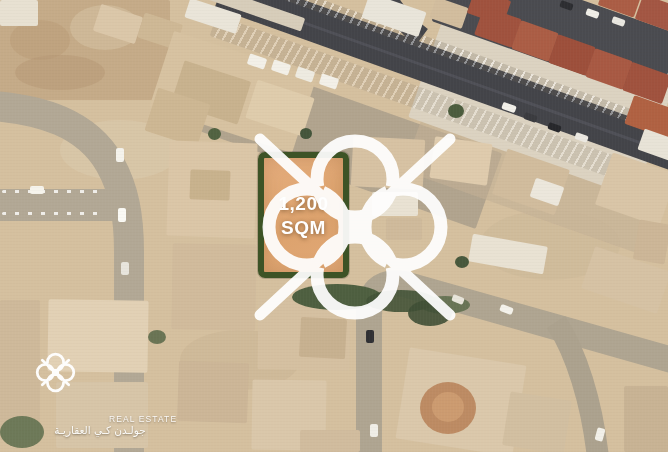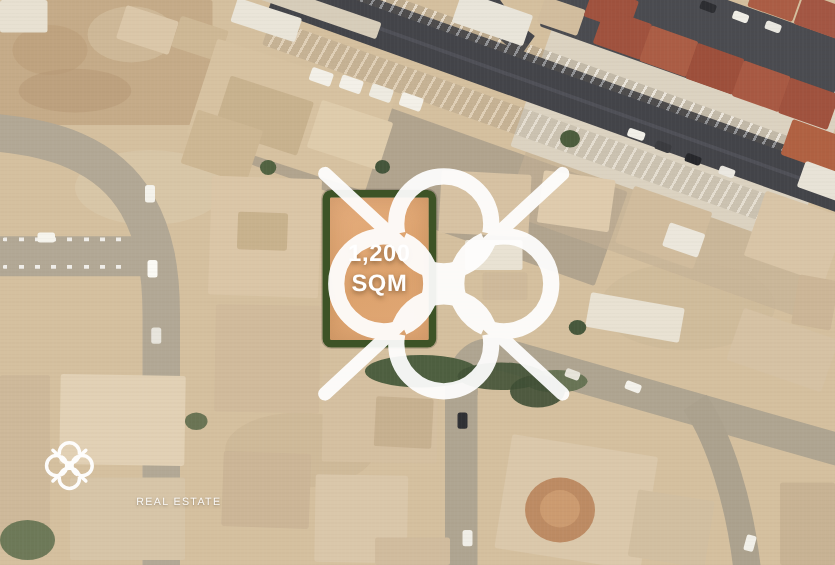--- a/index.html
+++ b/index.html
@@ -22,21 +22,21 @@
         justify-content:center;gap:5px;color:var(--text,#fff);font-weight:bold;font-size:19px;
         line-height:1;letter-spacing:.5px;text-shadow:0 1px 4px rgba(70,45,20,.55);}
   
   .wm{position:absolute;left:235px;top:107px;width:240px;height:240px;color:var(--watermark,#fff);opacity:.93;}
   .brand-icon{position:absolute;left:30px;top:347px;width:51px;height:51px;color:var(--watermark,#fff);opacity:.97;}
   
   .brand-name1{position:absolute;left:44px;top:380px;font-family:"DejaVu Serif",serif;font-size:23px;
         line-height:1;letter-spacing:3.5px;color:#fdfcfa;text-shadow:0 1px 3px rgba(40,30,20,.45);}
   .brand-name2{position:absolute;left:46px;top:403px;font-family:"DejaVu Serif",serif;font-size:23px;
         line-height:1;letter-spacing:9px;color:#fdfcfa;text-shadow:0 1px 3px rgba(40,30,20,.45);}
-  .brand-tagline{position:absolute;left:109px;top:396px;font-size:8.5px;letter-spacing:1.1px;
+  .brand-tagline{position:absolute;left:109px;top:414px;font-size:8.5px;letter-spacing:1.1px;
         color:rgba(255,255,255,.92);text-shadow:0 1px 2px rgba(40,30,20,.4);}
   .brand-arabic{position:absolute;left:44px;top:424px;width:112px;font-size:10.5px;text-align:center;
         font-family:"DejaVu Sans",sans-serif;color:#fbfaf7;text-shadow:0 1px 2px rgba(40,30,20,.45);}
 </style>
 </head>
 <body>
 
 <div class="stage">
 
   <div class="photo">
@@ -176,14 +176,15 @@
   </svg>
 
   <svg class="brand-icon" viewBox="0 0 240 240">
     <use href="#qf"></use>
     <g stroke="currentColor" stroke-width="13" stroke-linecap="round">
       <line x1="58" y1="62" x2="182" y2="178"></line>
       <line x1="182" y1="62" x2="58" y2="178"></line>
     </g>
   </svg>
   <div class="brand-tagline">REAL ESTATE</div>
+  <div class="brand-arabic">جولـدن كـي العقاريـة</div>
 
 </div>
 
 </body></html>

